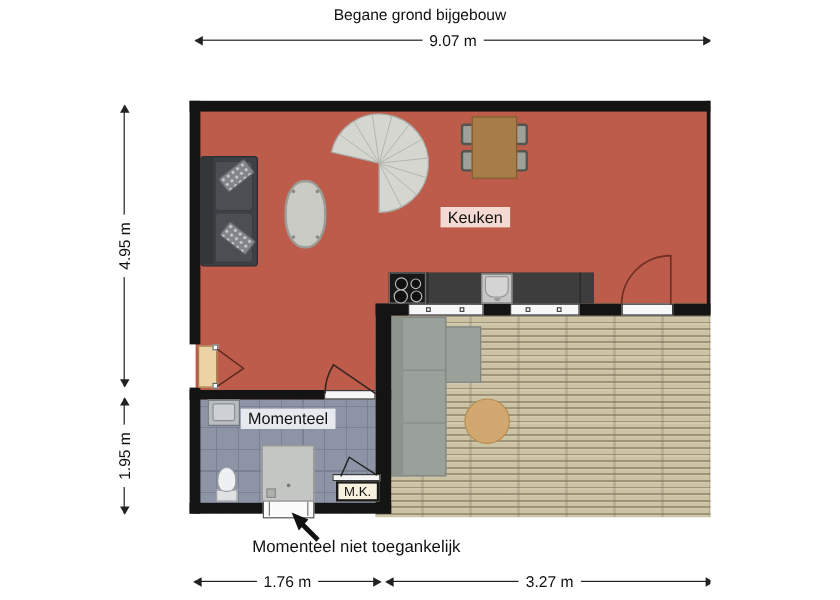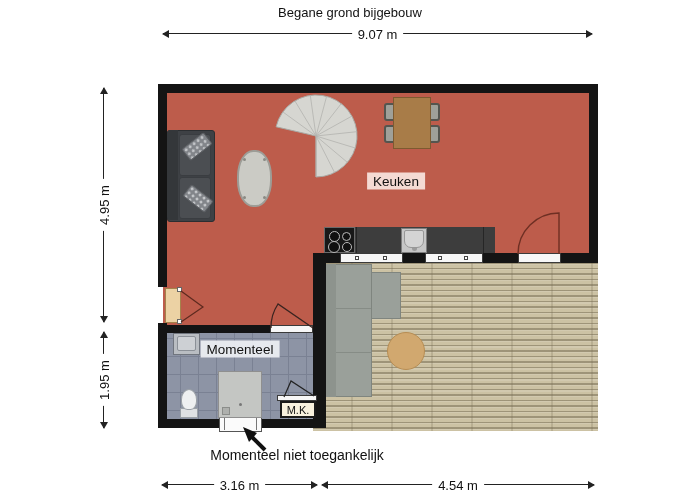--- a/index.html
+++ b/index.html
@@ -1,16 +1,16 @@
 <!DOCTYPE html>
 <html><head>
 <meta charset="utf-8">
 <style>
   html,body{margin:0;padding:0;background:#fff;}
-  #canvas{position:relative;width:700px;height:500px;background:#fff;overflow:hidden;
+  #canvas{position:relative;width:592px;height:500px;background:#fff;overflow:hidden;
           font-family:"Liberation Sans",sans-serif;color:#111;}
   .abs{position:absolute;}
   
   #floor-main{left:163px;top:88px;width:431px;height:174px;background:#bd5c4b;}
   #floor-lower{left:163px;top:258px;width:163px;height:75px;background:#bd5c4b;}
   #bath-floor{left:163px;top:333px;width:163px;height:95px;background:#8d94a5;
     background-image:repeating-linear-gradient(0deg,transparent 0 17px,#7a8193 17px 18px),
                      repeating-linear-gradient(90deg,transparent 0 17px,#7a8193 17px 18px);}
   #deck{left:313px;top:253px;width:285px;height:178px;background:#ccc2a4;
     background-image:repeating-linear-gradient(90deg,transparent 0 38px,rgba(115,105,80,.22) 38px 40px),
@@ -225,23 +225,23 @@
     <span class="dim-label v">4.95 m</span>
   </div>
   <div class="dim-v" style="left:103px;top:332px;height:96px;">
     <div class="ah up"></div>
     <div class="ah down"></div>
     <span class="dim-label v">1.95 m</span>
   </div>
   <div class="dim-h" style="left:162px;top:484px;width:155px;">
     <div class="ah left"></div>
     <div class="ah right"></div>
-    <span class="dim-label">3.16 m</span>
+    <span class="dim-label">1.76 m</span>
   </div>
   <div class="dim-h" style="left:322px;top:484px;width:272px;">
     <div class="ah left"></div>
     <div class="ah right"></div>
-    <span class="dim-label">4.54 m</span>
+    <span class="dim-label">3.27 m</span>
   </div>
 
   <div id="note">Momenteel niet toegankelijk</div>
 
 </div>
 
 </body></html>

